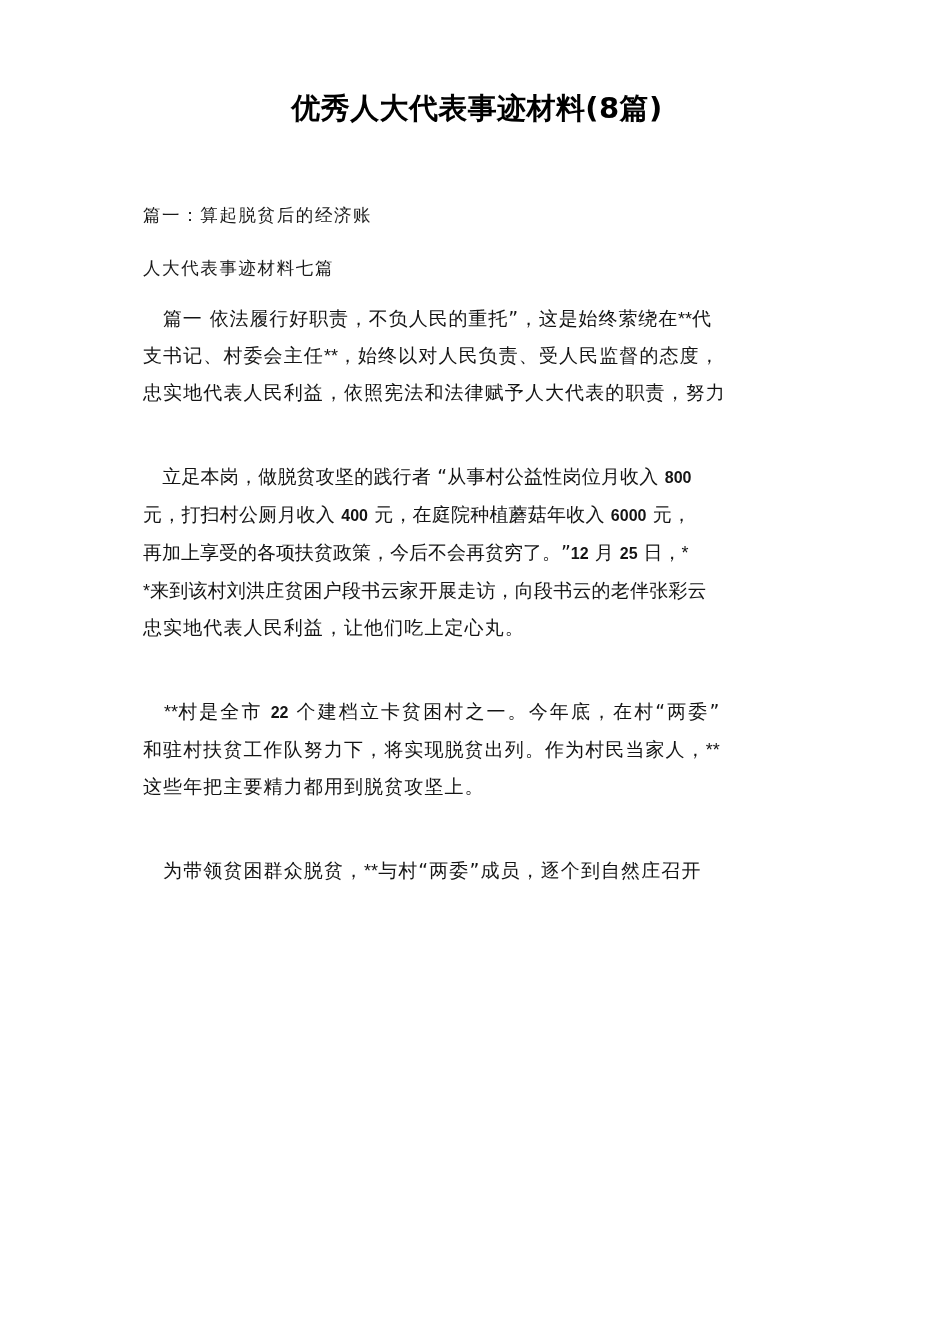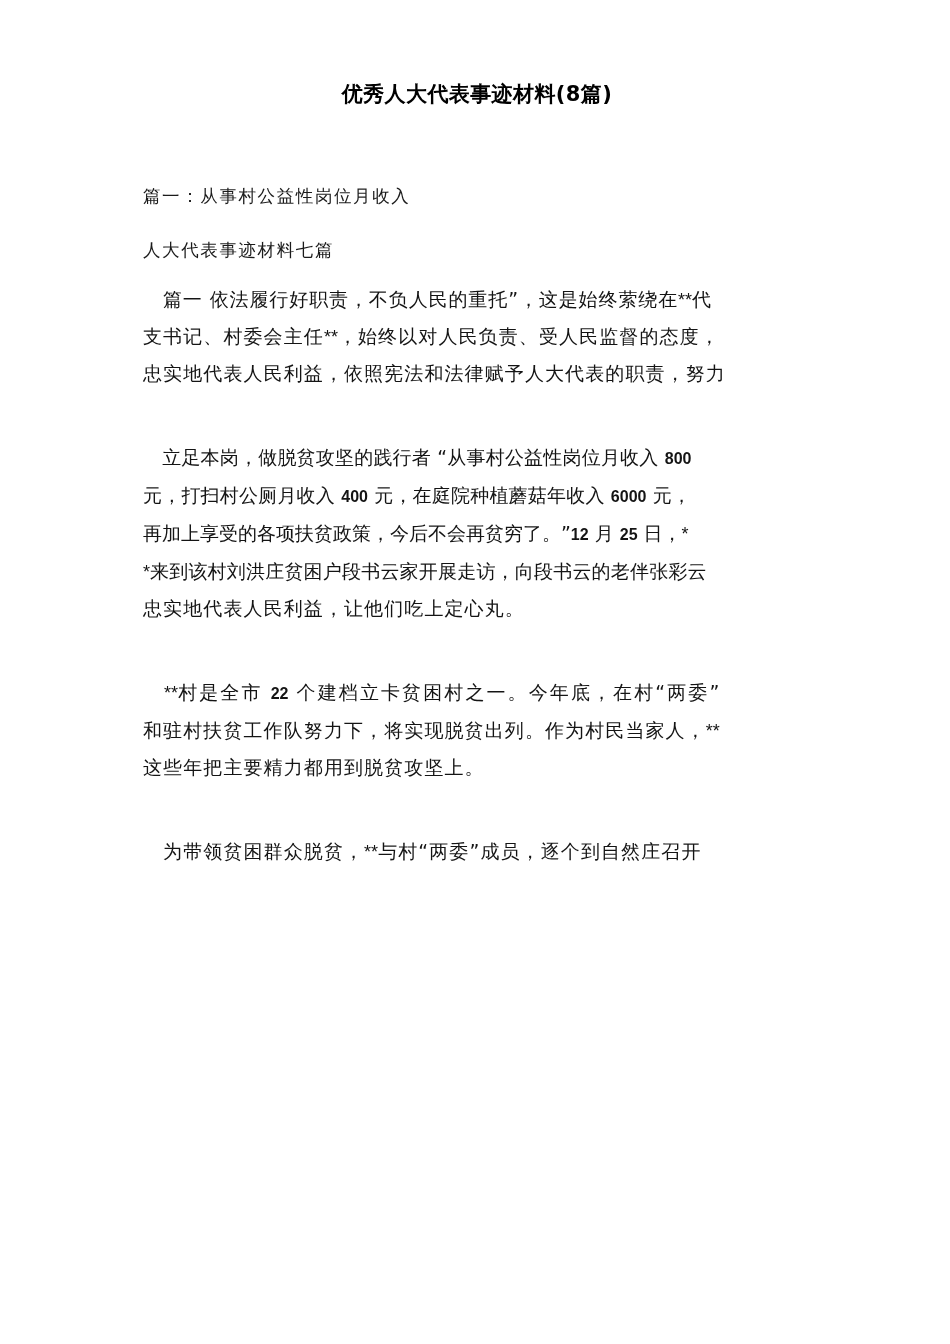--- a/index.html
+++ b/index.html
@@ -21,26 +21,26 @@
   }
   .doc-body {
     position: absolute;
     left: 143px;
     top: 0;
     width: 668px;
   }
   .doc-title {
     font-family: "DejaVu Sans", "Liberation Sans", sans-serif;
     font-weight: bold;
-    font-size: 21px;
+    font-size: 29px;
     line-height: 1.2;
     color: #000000;
     text-align: center;
     letter-spacing: 0.4px;
-    margin: 8px;
+    margin: 17px;
     padding-top: 74px;
     white-space: nowrap;
   }
   .sub-line {
     font-family: "DejaVu Sans", "Liberation Sans", sans-serif;
     font-size: 17.5px;
     color: #1b1b1b;
     line-height: 1;
     letter-spacing: 1.6px;
     margin: 0;
@@ -84,21 +84,21 @@
   }
 </style>
 </head>
 <body>
 
 <div class="page">
   <div class="doc-body">
 
     <h1 class="doc-title">优秀人大代表事迹材料(8篇)</h1>
 
-    <p class="sub-line first">篇一：从事村公益性岗位月收入</p>
+    <p class="sub-line first">篇一：算起脱贫后的经济账</p>
 
     <p class="sub-line second">人大代表事迹材料七篇</p>
 
     <div class="gap-p1"></div>
 
     <div class="para">
       <span class="ln sp-a">　篇一 依法履行好职责，不负人民的重托”，这是始终萦绕在<span class="ast">**</span>代</span>
       <span class="ln sp-d">支书记、村委会主任<span class="ast">**</span>，始终以对人民负责、受人民监督的态度，</span>
       <span class="ln sp-d">忠实地代表人民利益，依照宪法和法律赋予人大代表的职责，努力</span>
     </div>

